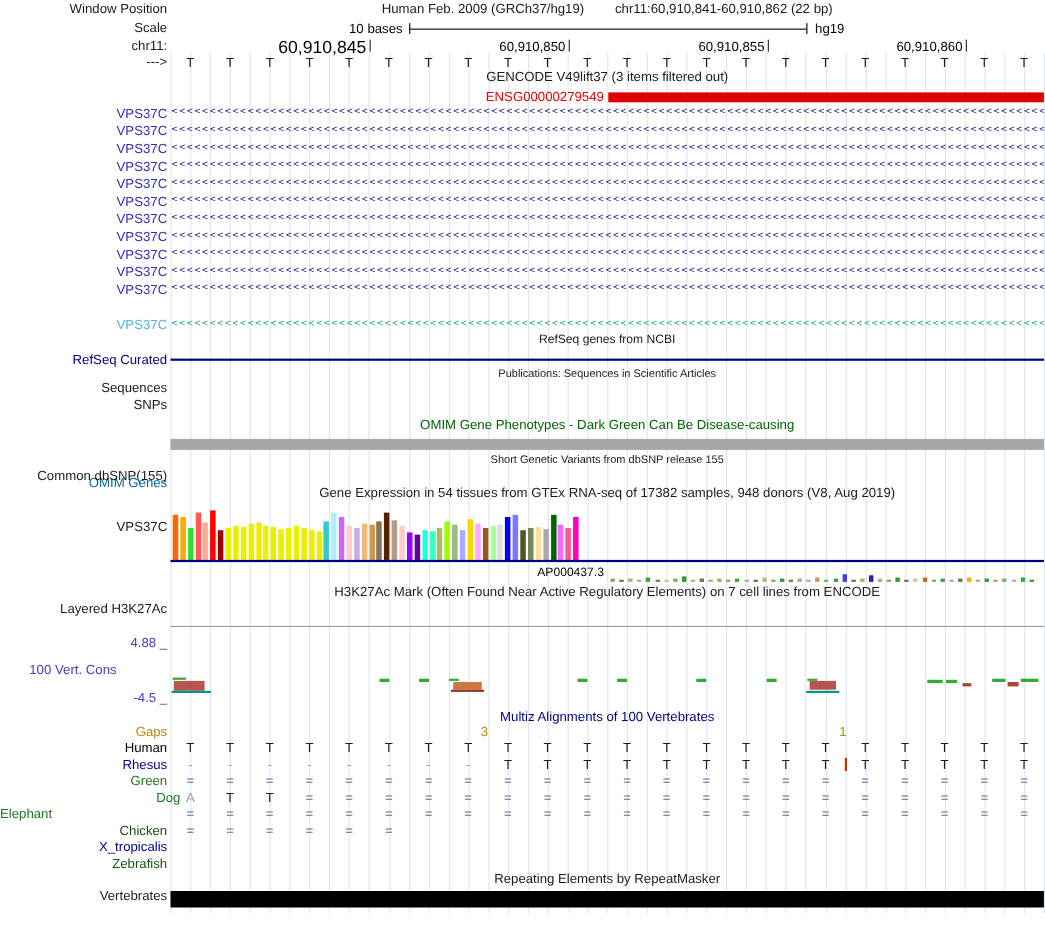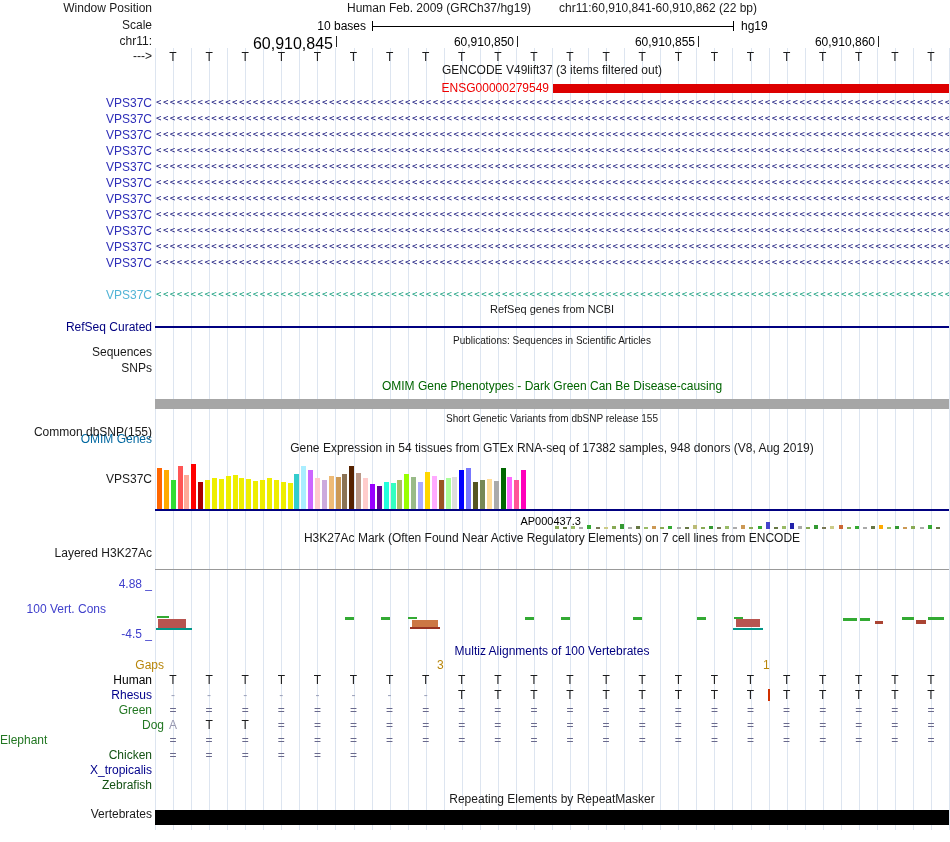--- a/index.html
+++ b/index.html
@@ -218,21 +218,21 @@
       <div style="position: absolute; left: 473.02px; width: 5px; top: 482px; height: 28px; background: rgb(85, 85, 34);"></div>
       <div style="position: absolute; left: 479.89px; width: 5px; top: 480px; height: 30px; background: rgb(119, 136, 85);"></div>
       <div style="position: absolute; left: 486.76px; width: 5px; top: 479px; height: 31px; background: rgb(255, 221, 153);"></div>
       <div style="position: absolute; left: 493.63px; width: 5px; top: 481px; height: 29px; background: rgb(170, 170, 170);"></div>
       <div style="position: absolute; left: 500.5px; width: 5px; top: 468px; height: 42px; background: rgb(0, 102, 0);"></div>
       <div style="position: absolute; left: 507.37px; width: 5px; top: 477px; height: 33px; background: rgb(255, 102, 255);"></div>
       <div style="position: absolute; left: 514.24px; width: 5px; top: 480px; height: 30px; background: rgb(255, 85, 153);"></div>
       <div style="position: absolute; left: 521.11px; width: 5px; top: 470px; height: 40px; background: rgb(255, 0, 187);"></div>
     </div>
   <div class="hline" style="left:155px;top:509px;width:794px;height:2px;background:#000080;"></div>
-  <div style="position:absolute;left:155px;width:394px;top:515px;text-align:right;font-size:11px;margin-left:32px;">AP000437.3</div>
+  <div style="position:absolute;left:155px;width:394px;top:515px;text-align:right;font-size:11px;">AP000437.3</div>
   <div id="ap-bars">
       <div style="position: absolute; left: 555px; width: 4px; top: 526px; height: 3px; background: rgb(136, 170, 85);"></div>
       <div style="position: absolute; left: 563.1px; width: 4px; top: 527px; height: 2px; background: rgb(102, 119, 68);"></div>
       <div style="position: absolute; left: 571.2px; width: 4px; top: 526px; height: 3px; background: rgb(153, 187, 102);"></div>
       <div style="position: absolute; left: 579.3px; width: 4px; top: 527px; height: 2px; background: rgb(170, 170, 170);"></div>
       <div style="position: absolute; left: 587.4px; width: 4px; top: 525px; height: 4px; background: rgb(51, 170, 51);"></div>
       <div style="position: absolute; left: 595.5px; width: 4px; top: 527px; height: 2px; background: rgb(119, 119, 85);"></div>
       <div style="position: absolute; left: 603.6px; width: 4px; top: 527px; height: 2px; background: rgb(204, 204, 136);"></div>
       <div style="position: absolute; left: 611.7px; width: 4px; top: 526px; height: 3px; background: rgb(136, 170, 85);"></div>
       <div style="position: absolute; left: 619.8px; width: 4px; top: 524px; height: 5px; background: rgb(51, 153, 51);"></div>
@@ -303,21 +303,21 @@
       <div style="position: absolute; left: 843px; top: 618px; width: 14px; height: 3px; background: rgb(51, 170, 51);"></div>
       <div style="position: absolute; left: 860px; top: 618px; width: 10px; height: 3px; background: rgb(51, 170, 51);"></div>
       <div style="position: absolute; left: 875px; top: 621px; width: 8px; height: 3px; background: rgb(170, 68, 51);"></div>
       <div style="position: absolute; left: 902px; top: 617px; width: 12px; height: 3px; background: rgb(51, 170, 51);"></div>
       <div style="position: absolute; left: 916px; top: 620px; width: 10px; height: 4px; background: rgb(170, 68, 51);"></div>
       <div style="position: absolute; left: 928px; top: 617px; width: 16px; height: 3px; background: rgb(51, 170, 51);"></div>
     </div>
 
   <div class="ctr" style="top:645px;color:#000080;">Multiz Alignments of 100 Vertebrates</div>
   <div id="multiz-rows">
-      <div style="position: absolute; top: 658px; left: 0px; width: 152px; text-align: right; font-size: 12px; color: rgb(184, 134, 11); padding-left: 12px;">Gaps</div>
+      <div style="position: absolute; top: 658px; left: 0px; width: 152px; text-align: right; font-size: 12px; color: rgb(184, 134, 11);">Gaps</div>
       <div style="position: absolute; top: 658px; left: 437px; font-size: 12px; color: rgb(184, 134, 11);">3</div>
       <div style="position: absolute; top: 658px; left: 763px; font-size: 12px; color: rgb(184, 134, 11);">1</div>
       <div style="position: absolute; top: 673px; left: 0px; width: 152px; text-align: right; font-size: 12px; color: rgb(0, 0, 0); white-space: nowrap;">Human</div>
       <div style="position: absolute; top: 673px; left: 155px; width: 36.0909px; text-align: center; font-size: 12px; color: rgb(28, 28, 28);">T</div>
       <div style="position: absolute; top: 673px; left: 191.091px; width: 36.0909px; text-align: center; font-size: 12px; color: rgb(28, 28, 28);">T</div>
       <div style="position: absolute; top: 673px; left: 227.182px; width: 36.0909px; text-align: center; font-size: 12px; color: rgb(28, 28, 28);">T</div>
       <div style="position: absolute; top: 673px; left: 263.273px; width: 36.0909px; text-align: center; font-size: 12px; color: rgb(28, 28, 28);">T</div>
       <div style="position: absolute; top: 673px; left: 299.364px; width: 36.0909px; text-align: center; font-size: 12px; color: rgb(28, 28, 28);">T</div>
       <div style="position: absolute; top: 673px; left: 335.455px; width: 36.0909px; text-align: center; font-size: 12px; color: rgb(28, 28, 28);">T</div>
       <div style="position: absolute; top: 673px; left: 371.545px; width: 36.0909px; text-align: center; font-size: 12px; color: rgb(28, 28, 28);">T</div>

